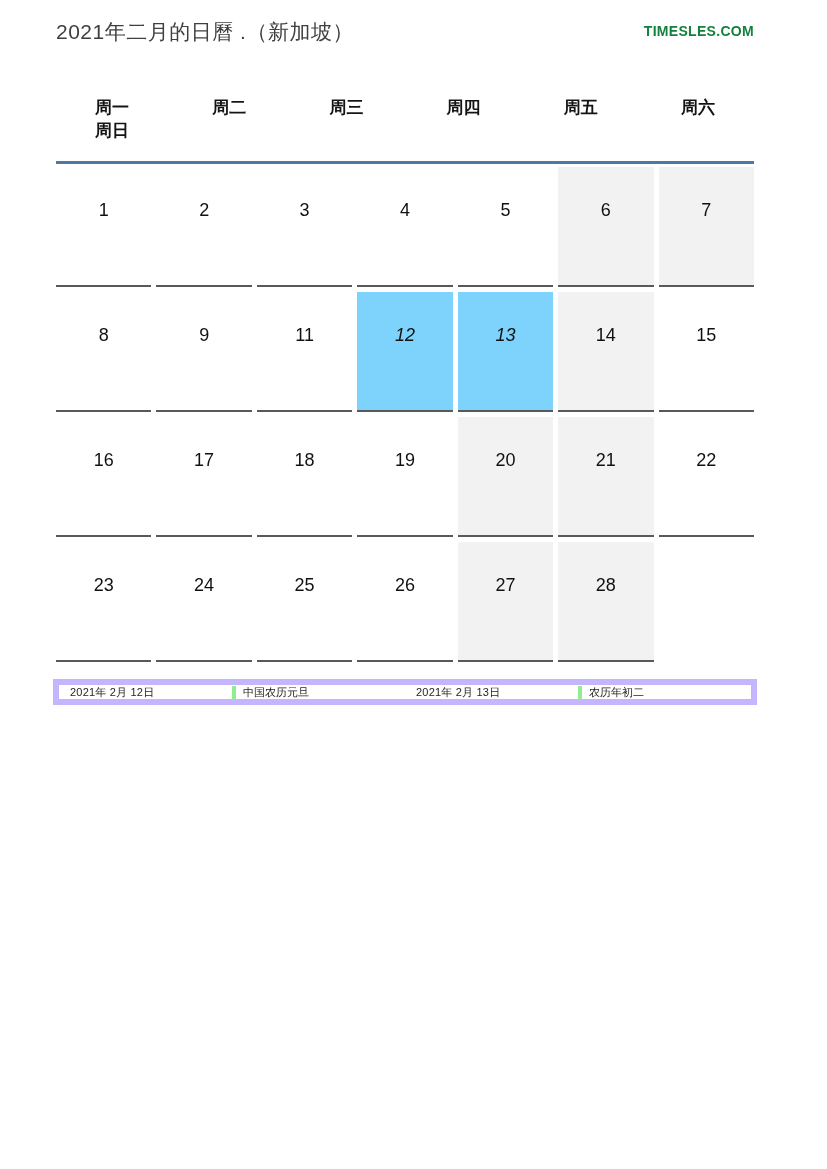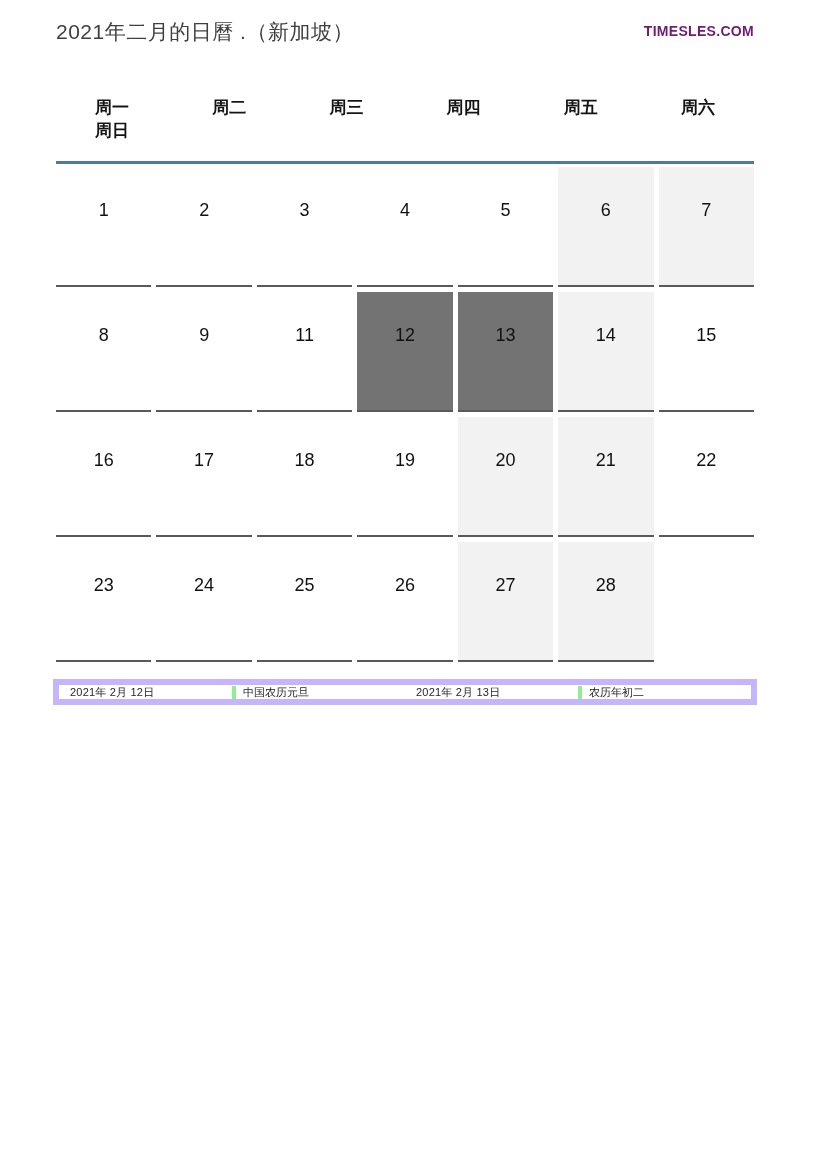--- a/index.html
+++ b/index.html
@@ -30,21 +30,21 @@
   }
   .page-title {
     font-size: 21px;
     color: #3f3f3f;
     letter-spacing: 0.5px;
     line-height: 28px;
   }
   .site-logo {
     font-size: 14px;
     font-weight: 600;
-    color: #701a75;
+    color: #15803d;
     letter-spacing: 0.3px;
     margin-top: 5px;
     text-decoration: none;
     cursor: pointer;
   }
   
   .weekday-row {
     display: grid;
     grid-template-columns: repeat(6, 1fr);
     column-gap: 5px;
@@ -73,21 +73,21 @@
     height: 120px;
     box-sizing: border-box;
     border-bottom: 2px solid #595959;
     text-align: center;
     padding-top: 33px;
     font-size: 18px;
     color: #111111;
     background: #ffffff;
   }
   .cell.weekend  { background: #f2f2f2; }
-  .cell.holiday  { background: #737373; }
+  .cell.holiday  { background: #7dd3fc; font-style: italic; }
   
   .legend-box {
     margin-top: 17px;
     margin-left: -3px;
     width: 704px;
     height: 26px;
     box-sizing: border-box;
     border: 6px solid #c4b5fd;
     display: flex;
     align-items: center;

